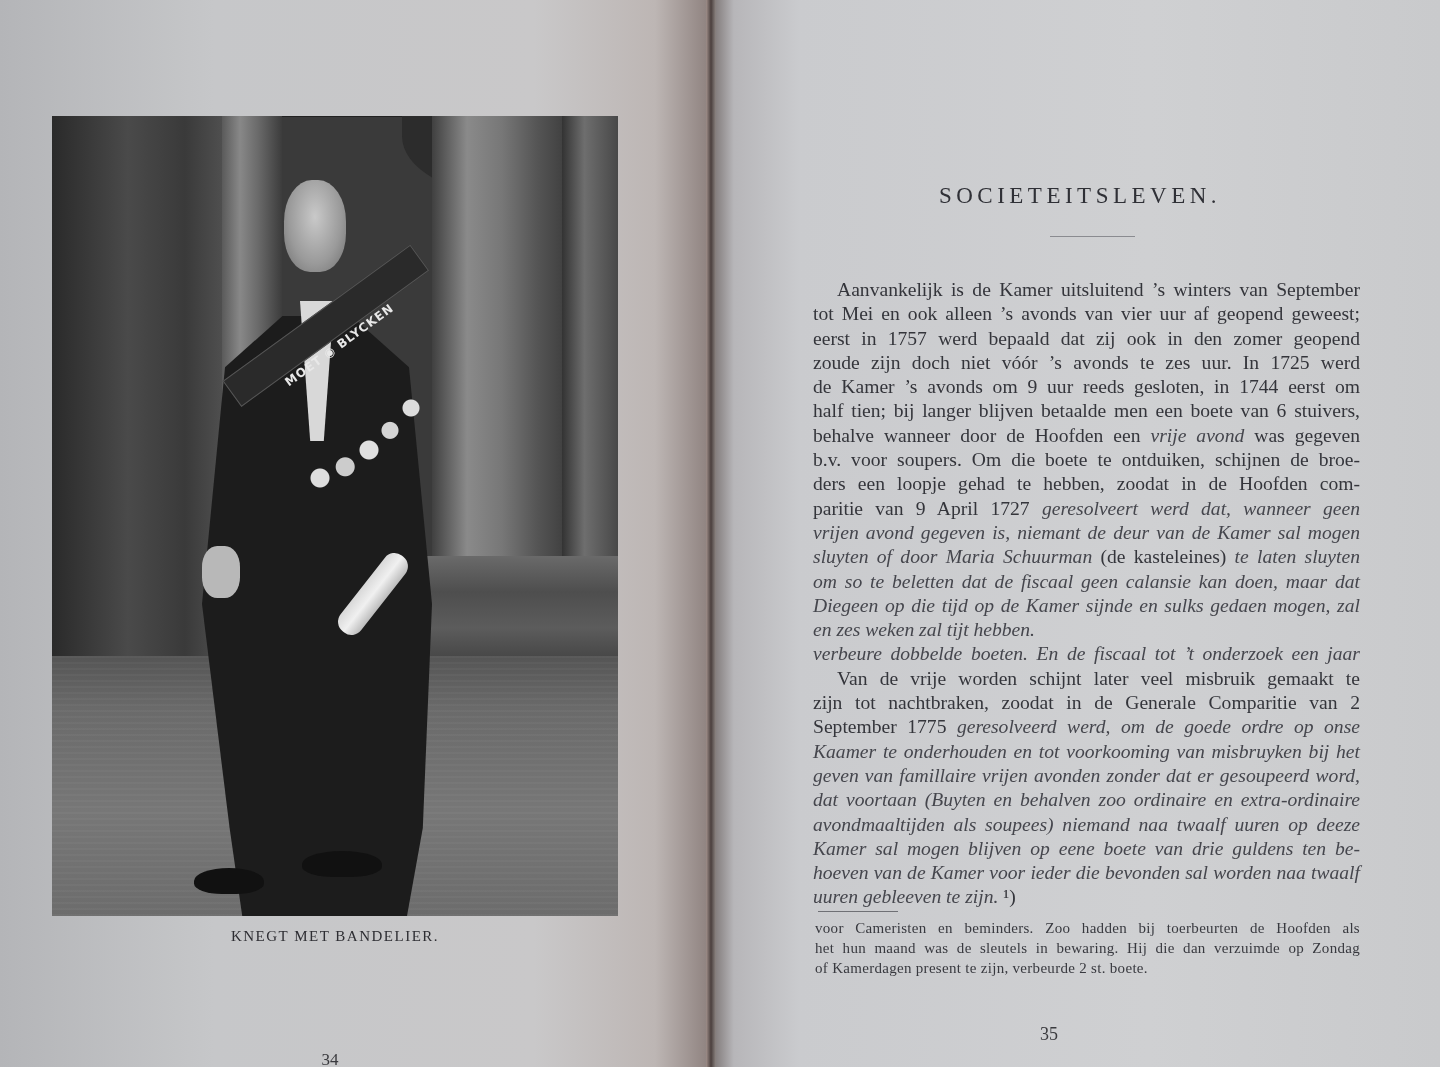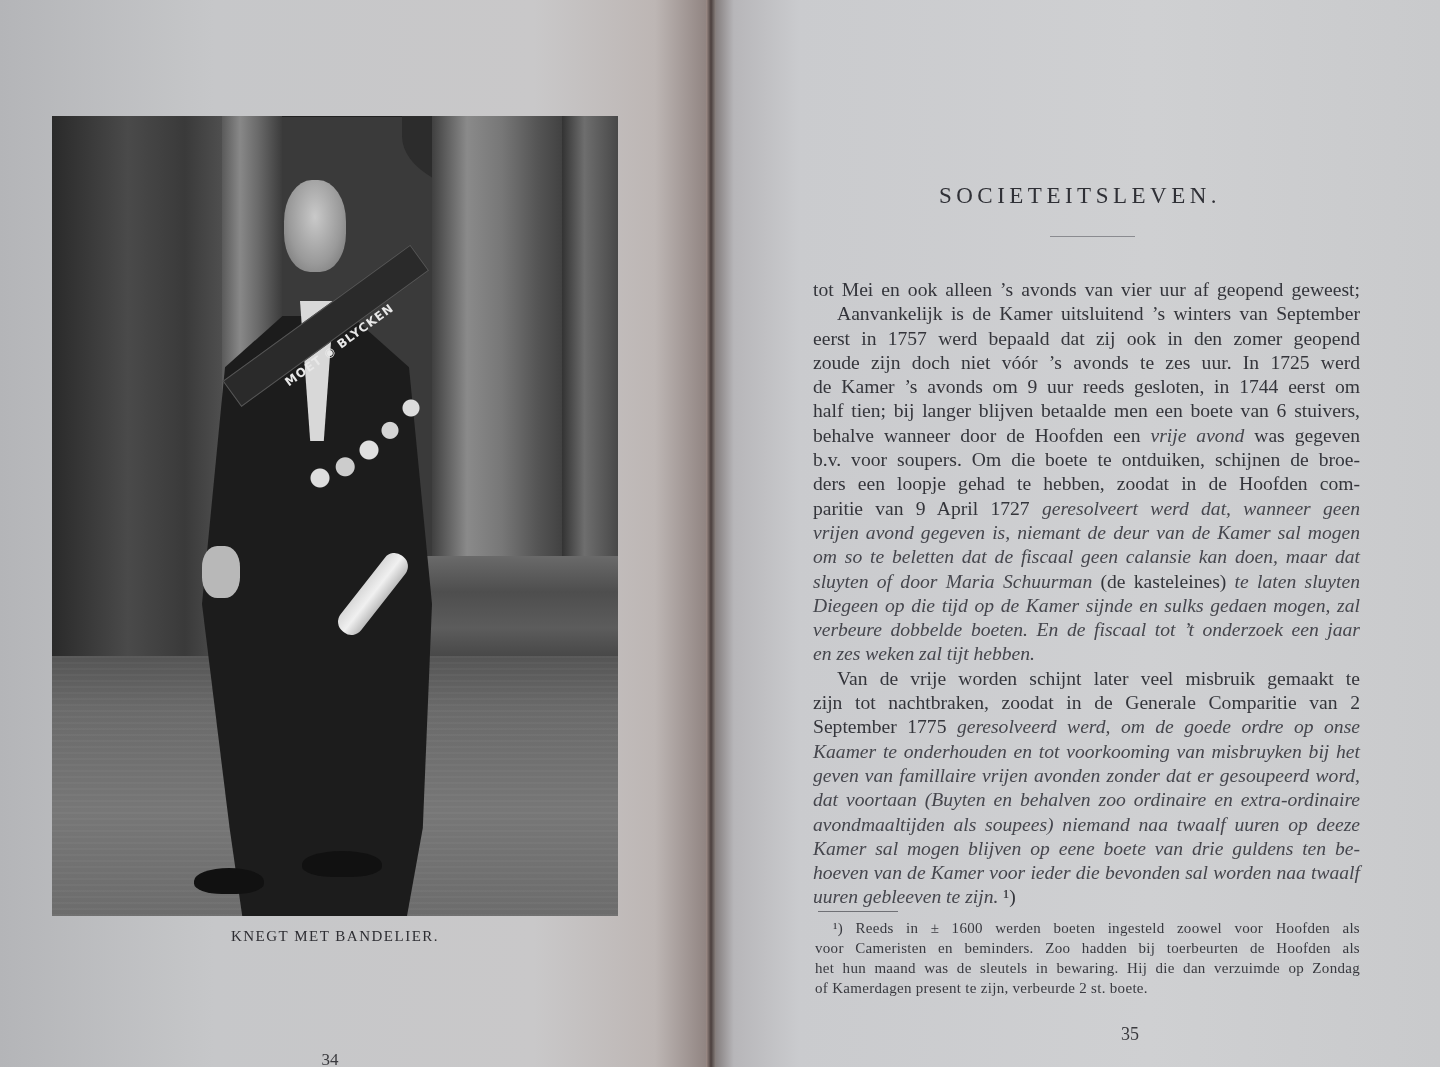--- a/index.html
+++ b/index.html
@@ -131,21 +131,21 @@
     position:absolute; left:818px; top:911px; width:80px; height:1px; background:#6f7075;
   }
   .footnote {
     position:absolute; left:815px; top:918px; width:545px;
     font-size:15px; line-height:20px; color:#38393f; letter-spacing:0.3px;
   }
   .footnote .line { display:block; text-align:justify; text-align-last:justify; white-space:nowrap; }
   .footnote .line.last { text-align-last:left; }
   .footnote .indent { padding-left:18px; }
   .page-num-right {
-    position:absolute; left:1100px; top:1024px; width:60px; text-align:center;
+    position:absolute; left:1040px; top:1024px; width:60px; text-align:left;
     font-size:18px; color:#3a3a3e;
   }
 </style>
 </head>
 <body>
 
 <div class="spread">
   <div class="page-left"></div>
   <div class="page-right"></div>
   <div class="gutter"></div>
@@ -171,53 +171,52 @@
   </div>
 
   <div class="caption">KNEGT MET BANDELIER.</div>
   <div class="page-num-left">34</div>
 
   <div class="heading">SOCIETEITSLEVEN.</div>
   <div class="heading-rule"></div>
 
   <div class="body-text" id="body-text">
       <div>
+        <span class="line indent"><span>Aanvankelijk is de Kamer uitsluitend ’s winters van September</span></span>
         <span class="line"><span>tot Mei en ook alleen ’s avonds van vier uur af geopend geweest;</span></span>
-        <span class="line indent"><span>Aanvankelijk is de Kamer uitsluitend ’s winters van September</span></span>
         <span class="line"><span>eerst in 1757 werd bepaald dat zij ook in den zomer geopend</span></span>
         <span class="line"><span>zoude zijn doch niet vóór ’s avonds te zes uur. In 1725 werd</span></span>
         <span class="line"><span>de Kamer ’s avonds om 9 uur reeds gesloten, in 1744 eerst om</span></span>
         <span class="line"><span>half tien; bij langer blijven betaalde men een boete van 6 stuivers,</span></span>
         <span class="line"><span>behalve wanneer door de Hoofden een </span><i>vrije avond</i><span> was gegeven</span></span>
         <span class="line"><span>b.v. voor soupers. Om die boete te ontduiken, schijnen de broe-</span></span>
         <span class="line"><span>ders een loopje gehad te hebben, zoodat in de Hoofden com-</span></span>
         <span class="line"><span>paritie van 9 April 1727 </span><i>geresolveert werd dat, wanneer geen</i></span>
         <span class="line"><i>vrijen avond gegeven is, niemant de deur van de Kamer sal mogen</i></span>
+        <span class="line"><i>sluyten of door Maria Schuurman</i><span> (de kasteleines) </span><i>te laten sluyten</i></span>
         <span class="line"><i>om so te beletten dat de fiscaal geen calansie kan doen, maar dat</i></span>
-        <span class="line"><i>sluyten of door Maria Schuurman</i><span> (de kasteleines) </span><i>te laten sluyten</i></span>
         <span class="line"><i>Diegeen op die tijd op de Kamer sijnde en sulks gedaen mogen, zal</i></span>
+        <span class="line last"><i>en zes weken zal tijt hebben.</i></span>
         <span class="line"><i>verbeure dobbelde boeten. En de fiscaal tot ’t onderzoek een jaar</i></span>
-        <span class="line last"><i>en zes weken zal tijt hebben.</i></span>
       </div>
       <div>
         <span class="line indent"><span>Van de vrije worden schijnt later veel misbruik gemaakt te</span></span>
         <span class="line"><span>zijn tot nachtbraken, zoodat in de Generale Comparitie van 2</span></span>
         <span class="line"><span>September 1775 </span><i>geresolveerd werd, om de goede ordre op onse</i></span>
         <span class="line"><i>Kaamer te onderhouden en tot voorkooming van misbruyken bij het</i></span>
         <span class="line"><i>geven van famillaire vrijen avonden zonder dat er gesoupeerd word,</i></span>
         <span class="line"><i>dat voortaan (Buyten en behalven zoo ordinaire en extra-ordinaire</i></span>
         <span class="line"><i>avondmaaltijden als soupees) niemand naa twaalf uuren op deeze</i></span>
         <span class="line"><i>Kamer sal mogen blijven op eene boete van drie guldens ten be-</i></span>
         <span class="line"><i>hoeven van de Kamer voor ieder die bevonden sal worden naa twaalf</i></span>
         <span class="line last"><i>uuren gebleeven te zijn.</i><span> ¹)</span></span>
       </div>
     </div>
 
   <div class="footnote-rule"></div>
   <div class="footnote" id="footnote">
-      <span class="line indent">¹) Reeds in ± 1600 werden boeten ingesteld zoowel voor Hoofden als</span>
       <span class="line">voor Cameristen en beminders. Zoo hadden bij toerbeurten de Hoofden als</span>
       <span class="line">het hun maand was de sleutels in bewaring. Hij die dan verzuimde op Zondag</span>
       <span class="line last">of Kamerdagen present te zijn, verbeurde 2 st. boete.</span>
     </div>
 
   <div class="page-num-right">35</div>
 </div>
 
 </body></html>

